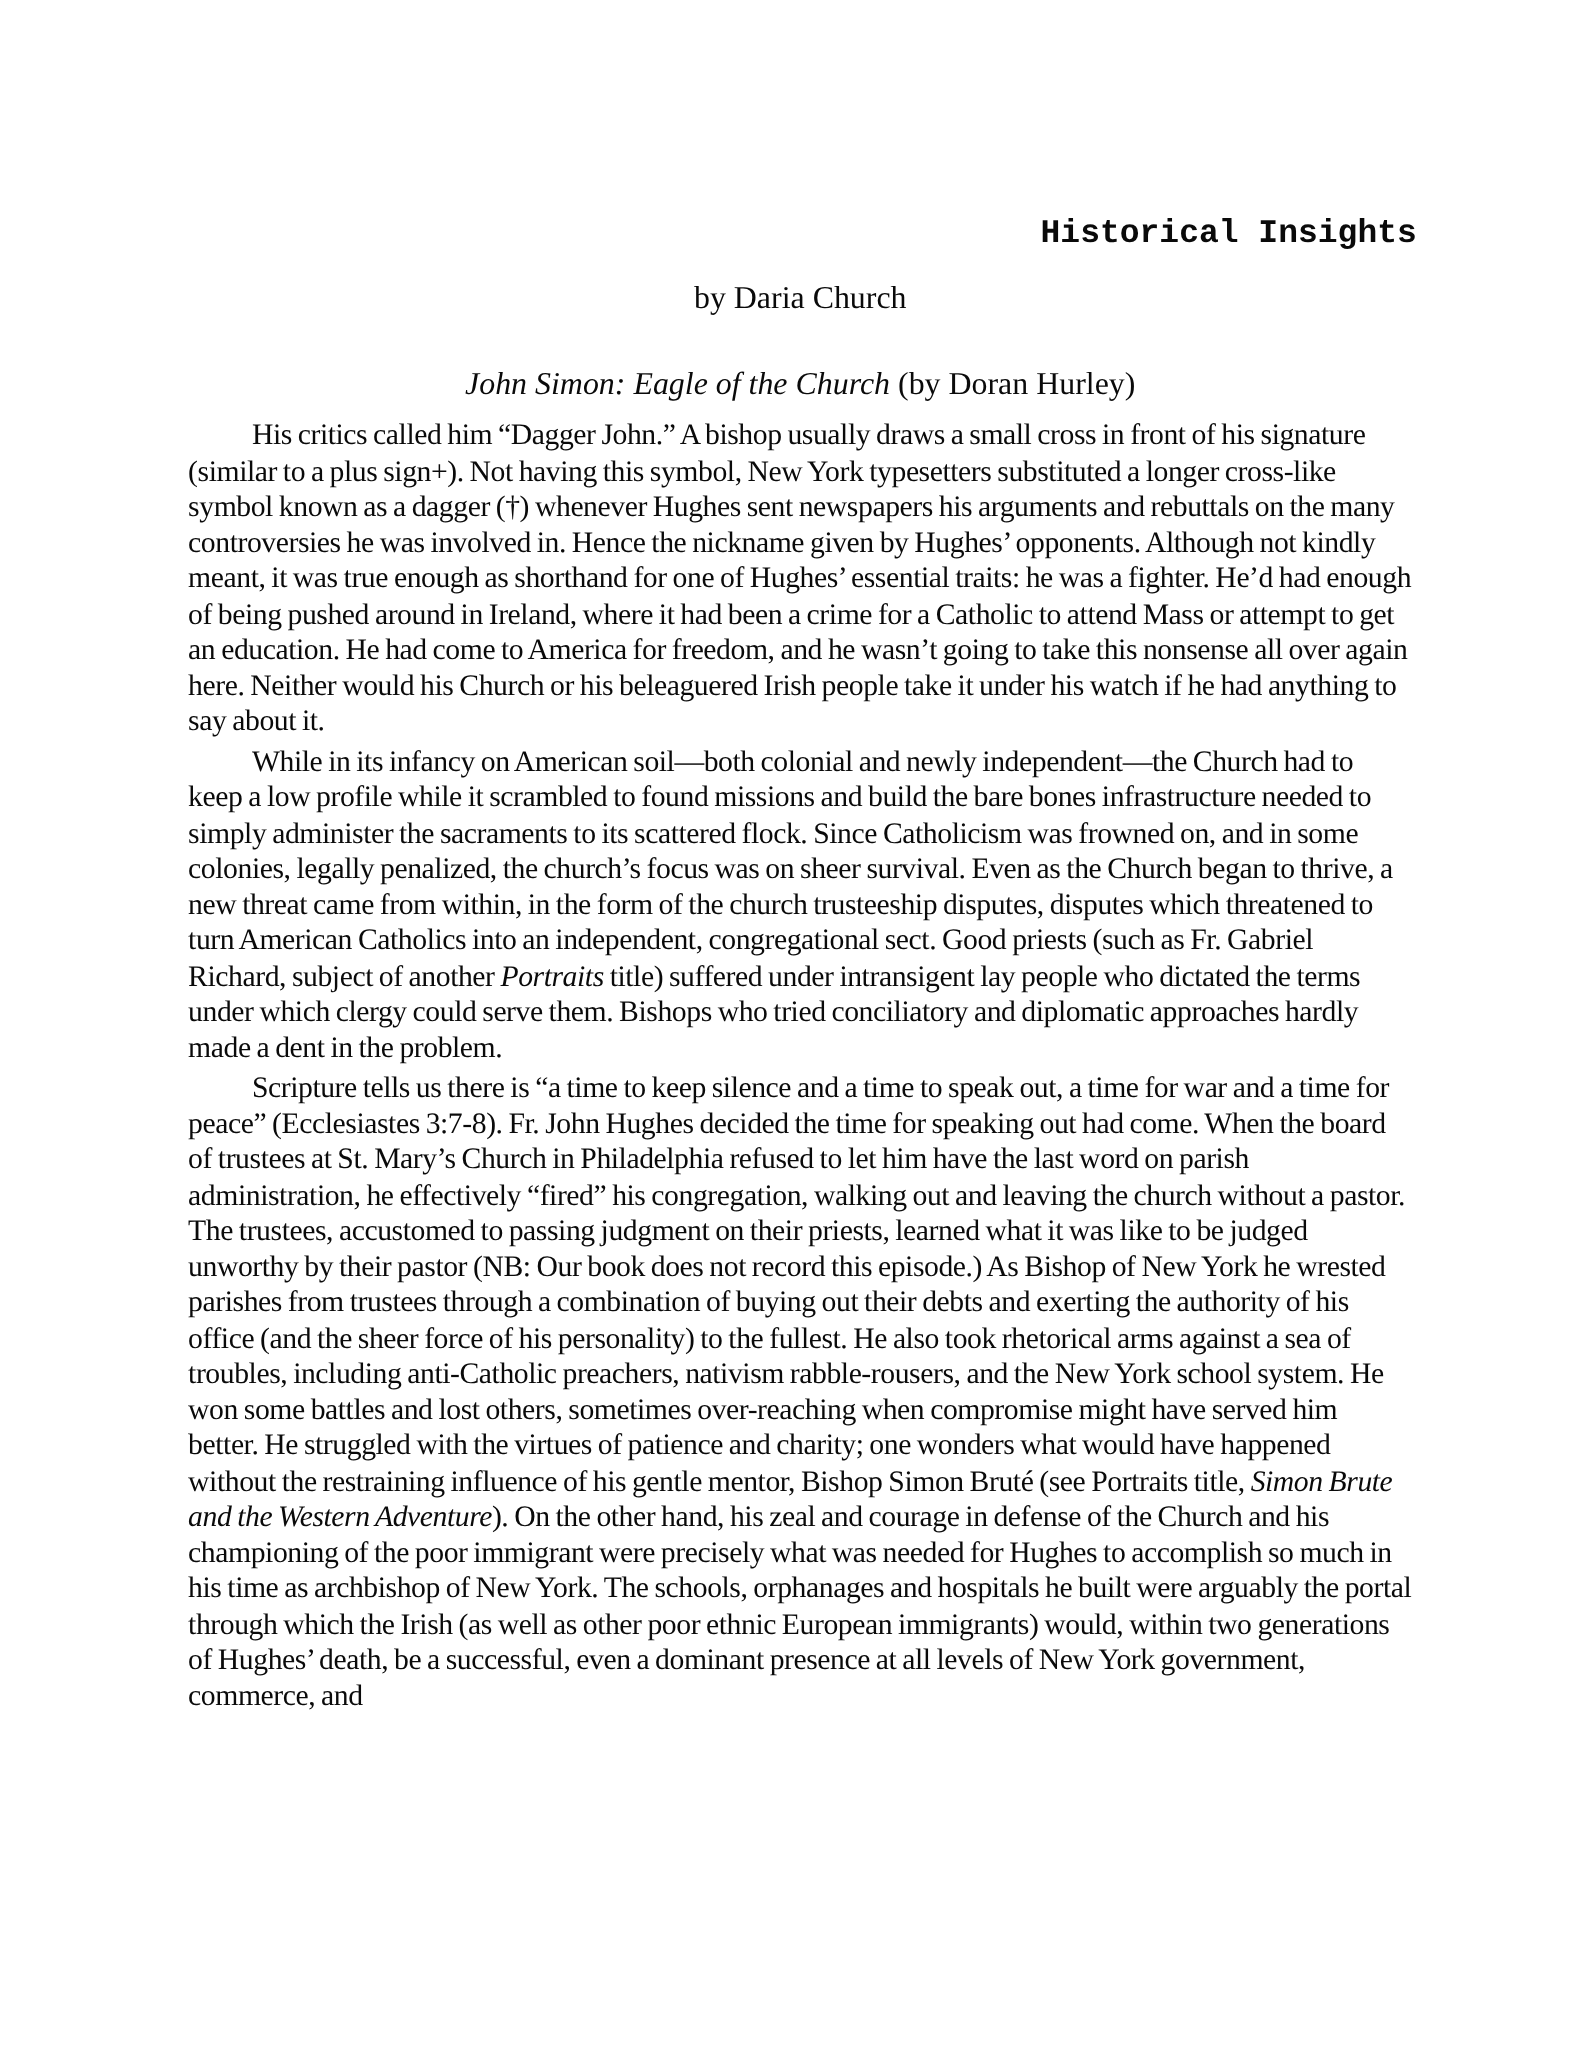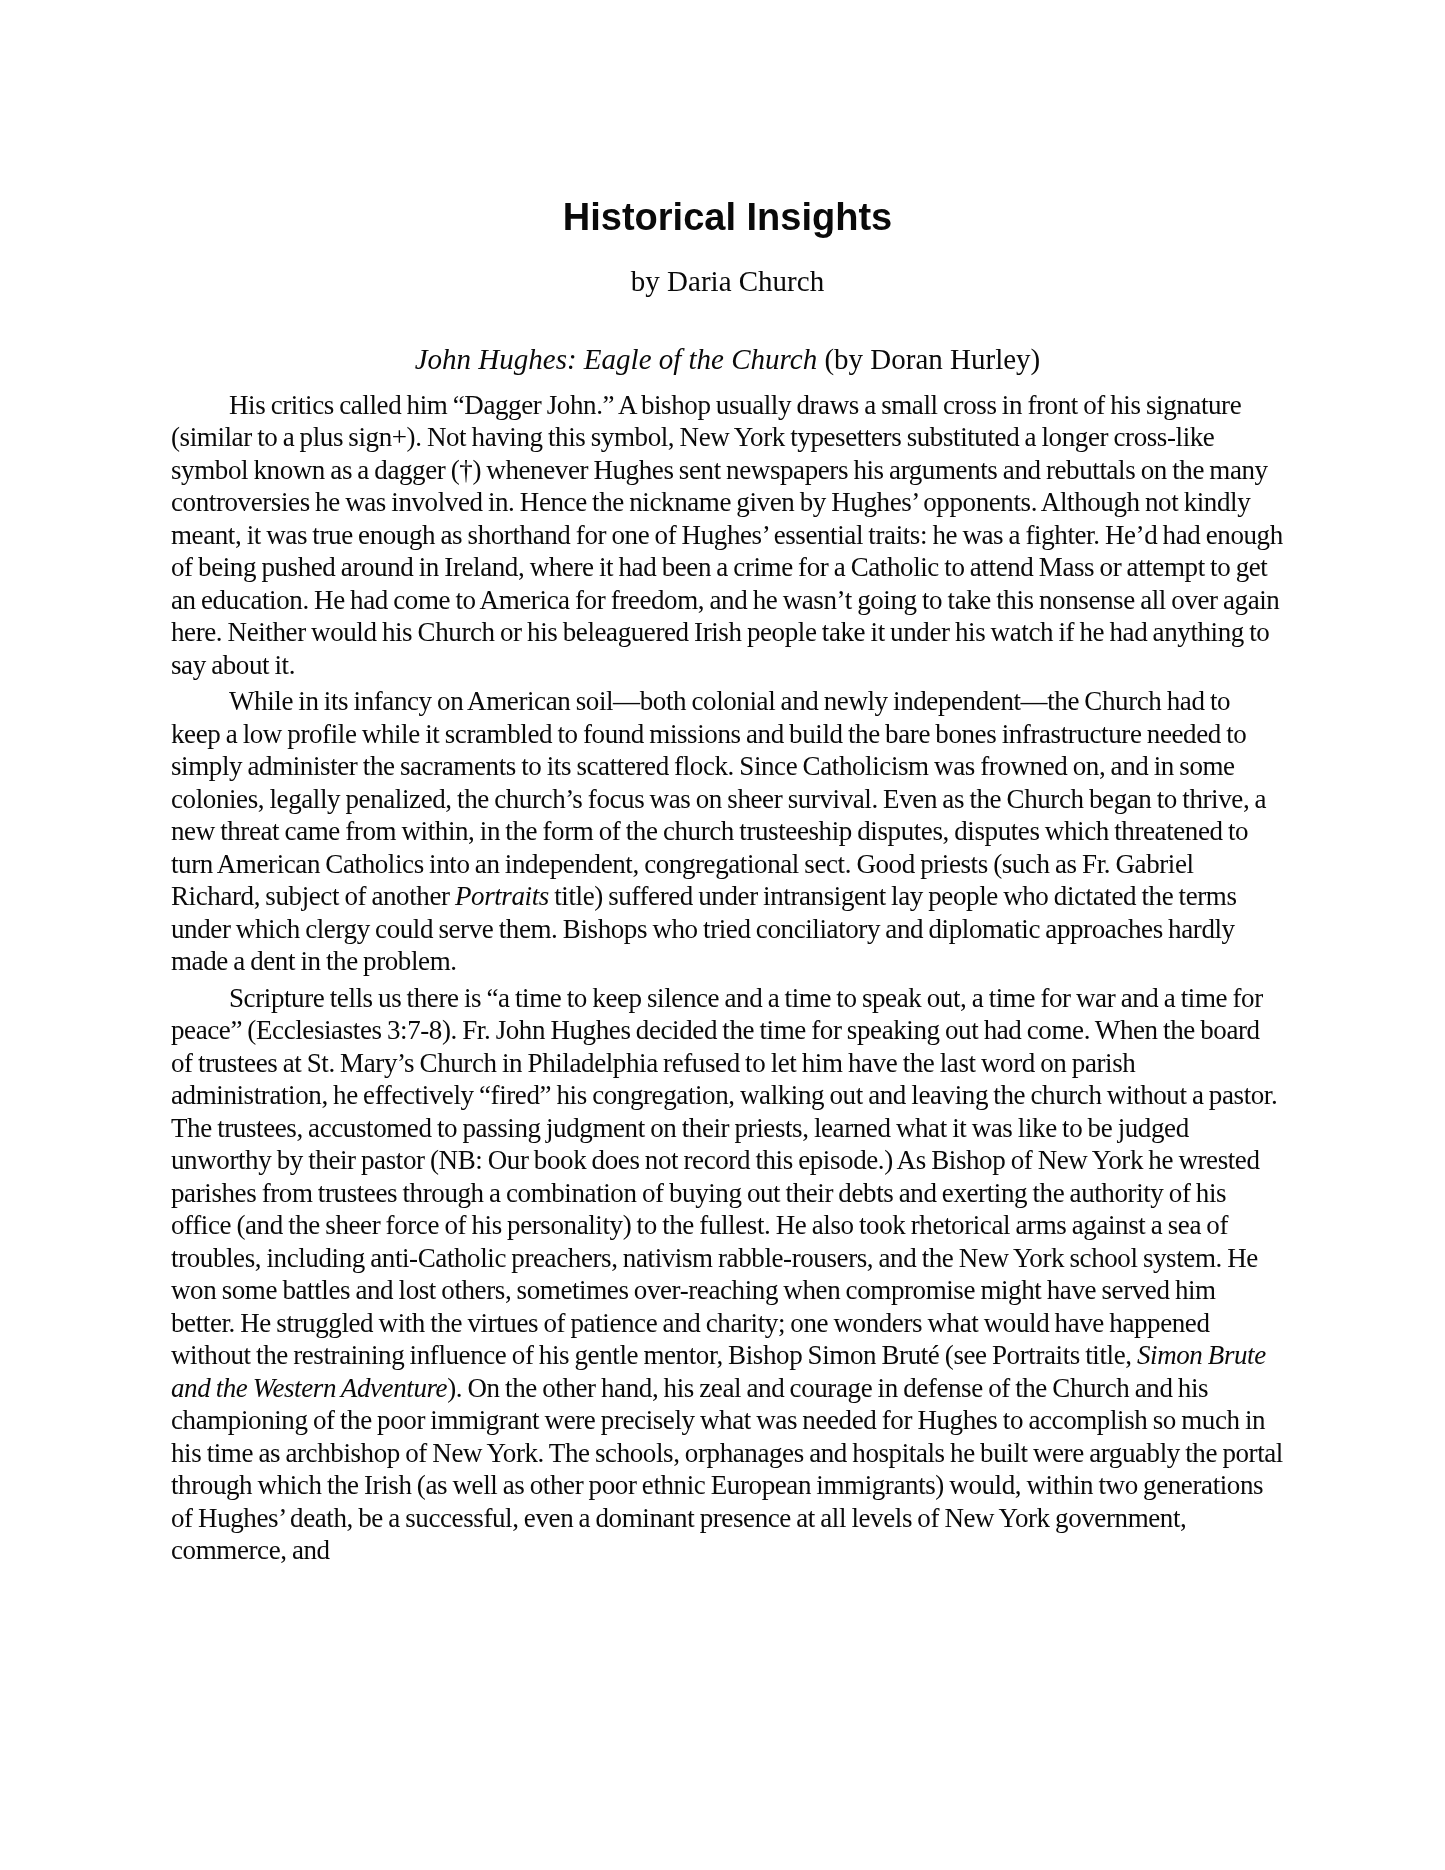--- a/index.html
+++ b/index.html
@@ -11,25 +11,25 @@
     overflow: hidden;
   }
   .page {
     box-sizing: border-box;
     width: 1445px;
     height: 1870px;
     padding: 195px 157px 0 167px;
     background: #ffffff;
   }
   .title {
-    font-family: Liberation Sans, sans-serif;
+    font-family: Liberation Mono, monospace;
     font-weight: bold;
-    font-size: 38px;
+    font-size: 30px;
     line-height: 1.2;
-    text-align: center;
+    text-align: right;
     margin: 0 0 23px 0;
   }
   .byline {
     font-family: "Liberation Serif", serif;
     font-size: 29px;
     line-height: 34px;
     text-align: center;
     margin: 0 0 44px 0;
   }
   .subtitle {
@@ -52,20 +52,20 @@
   }
 </style>
 </head>
 <body>
 
 <div class="page">
   <h1 class="title">Historical Insights</h1>
 
   <div class="byline">by Daria Church</div>
 
-  <div class="subtitle"><span class="italic">John Hughes: Eagle of the Church</span><span> (by Doran Hurley)</span></div>
+  <div class="subtitle"><span class="italic">John Simon: Eagle of the Church</span><span> (by Doran Hurley)</span></div>
 
   <div id="paragraphs">
       <p class="body-paragraph"><span>His critics called him “Dagger John.” A bishop usually draws a small cross in front of his signature (similar to a plus sign+). Not having this symbol, New York typesetters substituted a longer cross-like symbol known as a dagger (†) whenever Hughes sent newspapers his arguments and rebuttals on the many controversies he was involved in. Hence the nickname given by Hughes’ opponents. Although not kindly meant, it was true enough as shorthand for one of Hughes’ essential traits: he was a fighter. He’d had enough of being pushed around in Ireland, where it had been a crime for a Catholic to attend Mass or attempt to get an education. He had come to America for freedom, and he wasn’t going to take this nonsense all over again here. Neither would his Church or his beleaguered Irish people take it under his watch if he had anything to say about it.</span></p>
       <p class="body-paragraph"><span>While in its infancy on American soil—both colonial and newly independent—the Church had to keep a low profile while it scrambled to found missions and build the bare bones infrastructure needed to simply administer the sacraments to its scattered flock. Since Catholicism was frowned on, and in some colonies, legally penalized, the church’s focus was on sheer survival. Even as the Church began to thrive, a new threat came from within, in the form of the church trusteeship disputes, disputes which threatened to turn American Catholics into an independent, congregational sect. Good priests (such as Fr. Gabriel Richard, subject of another </span><span class="italic">Portraits</span><span> title) suffered under intransigent lay people who dictated the terms under which clergy could serve them. Bishops who tried conciliatory and diplomatic approaches hardly made a dent in the problem.</span></p>
       <p class="body-paragraph"><span>Scripture tells us there is “a time to keep silence and a time to speak out, a time for war and a time for peace” (Ecclesiastes 3:7-8). Fr. John Hughes decided the time for speaking out had come. When the board of trustees at St. Mary’s Church in Philadelphia refused to let him have the last word on parish administration, he effectively “fired” his congregation, walking out and leaving the church without a pastor. The trustees, accustomed to passing judgment on their priests, learned what it was like to be judged unworthy by their pastor (NB: Our book does not record this episode.) As Bishop of New York he wrested parishes from trustees through a combination of buying out their debts and exerting the authority of his office (and the sheer force of his personality) to the fullest. He also took rhetorical arms against a sea of troubles, including anti-Catholic preachers, nativism rabble-rousers, and the New York school system. He won some battles and lost others, sometimes over-reaching when compromise might have served him better. He struggled with the virtues of patience and charity; one wonders what would have happened without the restraining influence of his gentle mentor, Bishop Simon Bruté (see Portraits title, </span><span class="italic">Simon Brute and the Western Adventure</span><span>). On the other hand, his zeal and courage in defense of the Church and his championing of the poor immigrant were precisely what was needed for Hughes to accomplish so much in his time as archbishop of New York. The schools, orphanages and hospitals he built were arguably the portal through which the Irish (as well as other poor ethnic European immigrants) would, within two generations of Hughes’ death, be a successful, even a dominant presence at all levels of New York government, commerce, and</span></p>
     </div>
 </div>
 
 </body></html>

